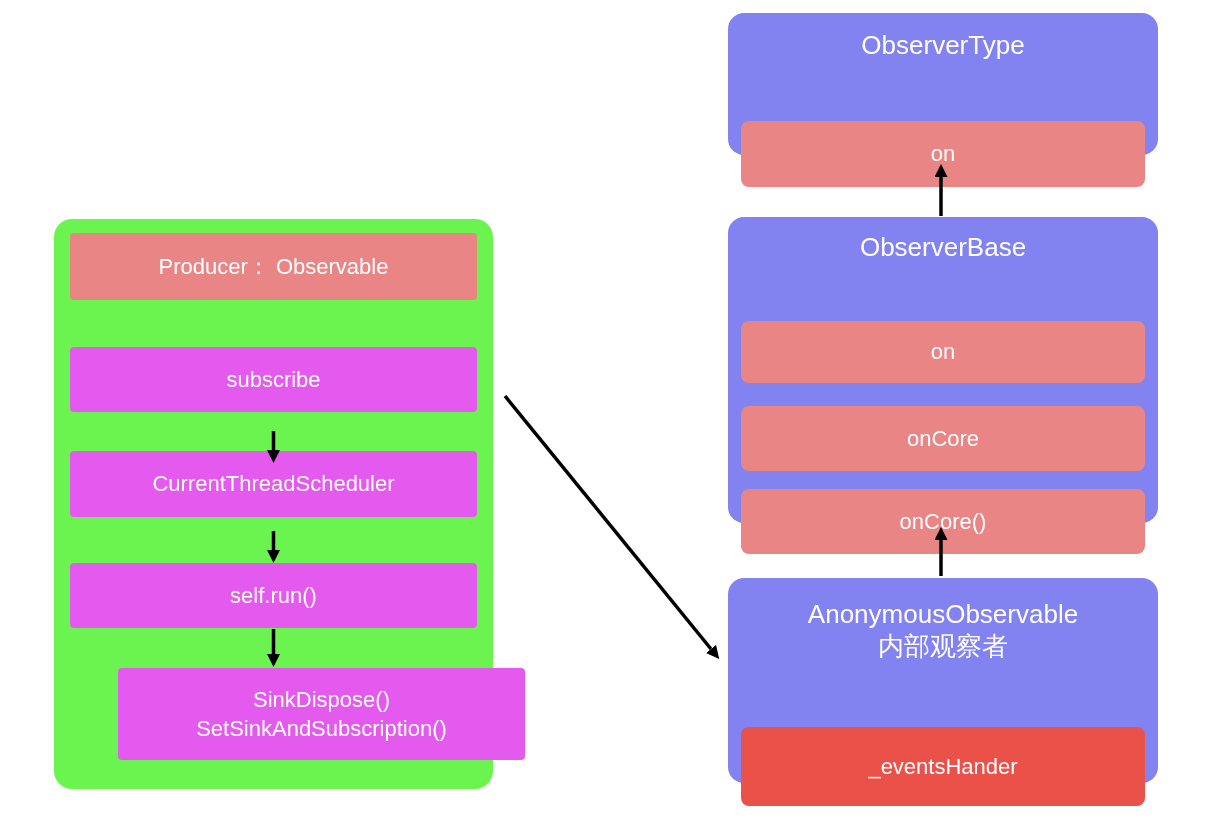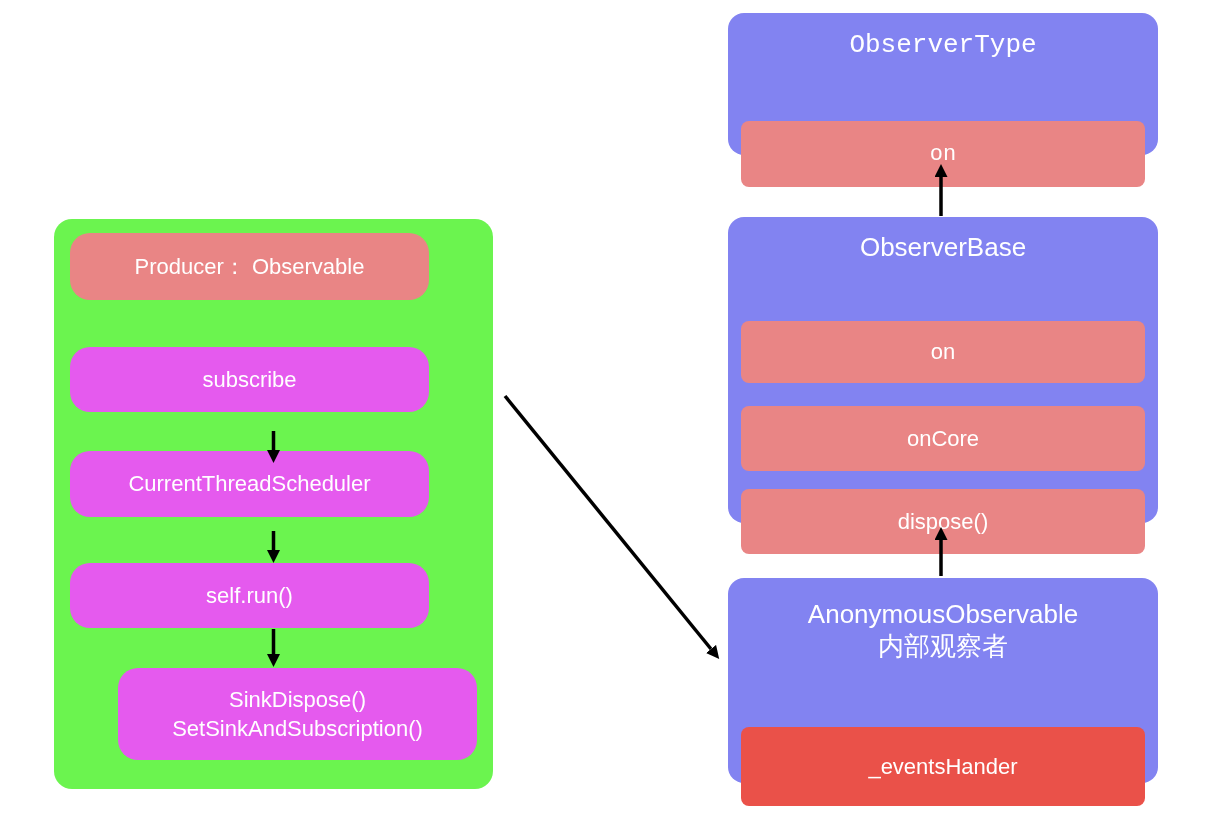--- a/index.html
+++ b/index.html
@@ -19,43 +19,43 @@
   
   .producer-panel {
     position: absolute;
     left: 54px; top: 219px;
     width: 439px; height: 570px;
     background: var(--color-green, #6BF44F);
     border-radius: 18px;
   }
   .producer-inner {
     position: absolute;
-    left: 16px; width: 359px;
-    border-radius: 20px;
+    left: 16px; width: 407px;
+    border-radius: 4px;
     display: flex; align-items: center; justify-content: center;
     color: var(--color-text, #ffffff);
     font-size: 22px;
     text-align: center;
     white-space: pre-line;
     line-height: 1.32;
   }
   .producer-header { top: 14px;  height: 67px; background: var(--color-salmon, #E98585); }
   .step-1          { top: 128px; height: 65px; background: var(--color-magenta, #E55AEE); }
   .step-2          { top: 232px; height: 66px; background: var(--color-magenta, #E55AEE); }
   .step-3          { top: 344px; height: 65px; background: var(--color-magenta, #E55AEE); }
   .step-4          { top: 449px; height: 92px; background: var(--color-magenta, #E55AEE); margin-left: 48px; }
 
   
   .class-box {
     position: absolute;
     left: 728px; width: 430px;
     background: var(--color-purple, #8283F1);
     border-radius: 16px;
   }
-  .class-observer-type { top: 13px;  height: 142px; font-family: Liberation Mono, monospace; }
+  .class-observer-type { top: 13px;  height: 142px; }
   .class-observer-base { top: 217px; height: 306px; }
   .class-anonymous     { top: 578px; height: 205px; }
 
   .class-title {
     color: var(--color-text, #ffffff);
     font-size: 26px;
     text-align: center;
     white-space: pre-line;
     line-height: 1.25;
     display: flex; align-items: center; justify-content: center;
@@ -121,21 +121,21 @@
 
   <div class="class-box class-observer-type">
     <div class="class-title">ObserverType</div>
     <div class="member member-1">on</div>
   </div>
 
   <div class="class-box class-observer-base">
     <div class="class-title">ObserverBase</div>
     <div class="member member-1">on</div>
     <div class="member member-2">onCore</div>
-    <div class="member member-3">dispose()</div>
+    <div class="member member-3">onCore()</div>
   </div>
 
   <div class="class-box class-anonymous">
     <div class="class-title">AnonymousObservable
 内部观察者</div>
     <div class="member member-1">_eventsHander</div>
   </div>
 
 </div>
 

